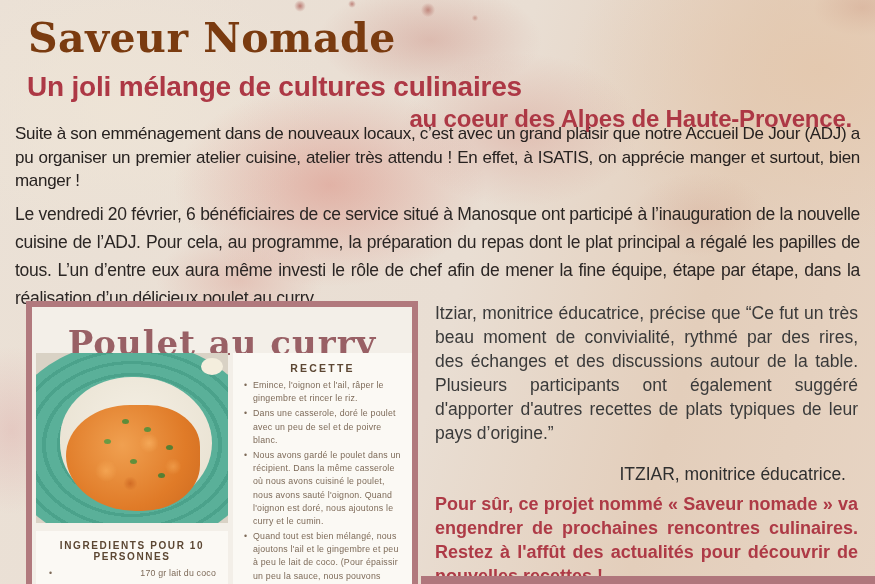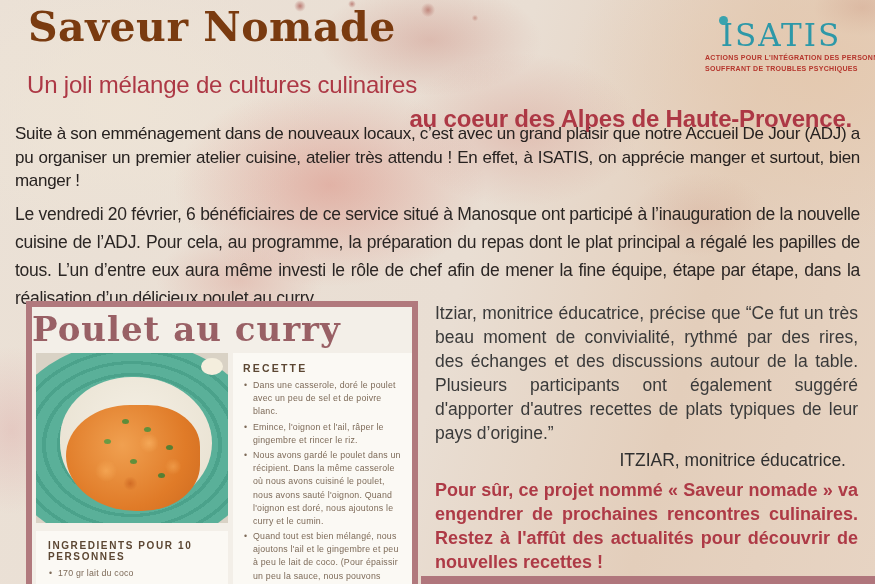--- a/index.html
+++ b/index.html
@@ -24,27 +24,27 @@
       radial-gradient(ellipse 120px 70px at 240px 280px, rgba(212,130,116,.30), transparent 70%),
       radial-gradient(ellipse 90px 120px at 12px 430px, rgba(214,148,148,.30), transparent 70%),
       radial-gradient(ellipse 100px 60px at 700px 215px, rgba(205,150,128,.25), transparent 70%),
       radial-gradient(ellipse 300px 190px at 120px 110px, rgba(238,228,214,.85), transparent 72%),
       radial-gradient(ellipse 330px 230px at 820px 70px, rgba(228,200,174,.9), transparent 75%),
       radial-gradient(ellipse 70px 40px at 862px 8px, rgba(176,96,76,.35), transparent 70%);
   }
 
   
   .title{
-    position:absolute;left:28px;top:3px;margin:0;
+    position:absolute;left:28px;top:14px;margin:0;
     font-family:"DejaVu Serif","Liberation Serif",serif;
     font-weight:bold;font-size:41px;line-height:1.2;color:#7a3b10;letter-spacing:.5px;
   }
   .sub1{
     position:absolute;left:27px;top:71px;
-    font-size:24px;font-weight:normal;color:#ad3845;letter-spacing:-.2px;
+    font-size:28px;font-weight:bold;color:#ad3845;letter-spacing:-.2px;
   }
   .sub2{
     position:absolute;left:15px;top:105px;width:837px;text-align:right;
     font-size:24px;font-weight:bold;color:#ad3845;letter-spacing:-.2px;
   }
   .logo{position:absolute;right:18px;top:18px;width:152px;text-align:center;}
   .logo-word{
     position:relative;display:inline-block;
     font-family:"DejaVu Serif","Liberation Serif",serif;
     font-size:31px;line-height:1.1;color:#2d98a8;letter-spacing:2px;
@@ -69,21 +69,21 @@
     font-size:17.5px;line-height:28px;color:#2b2624;
     letter-spacing:-.3px;text-align:justify;
   }
 
   
   .card{
     position:absolute;left:26px;top:301px;width:380px;height:300px;
     border:6px solid #b1797d;background:#f3efe8;
   }
   .card-title{
-    margin:2px 0 0 0;
+    margin:16px 0 0 0;text-align:center;
     font-family:"DejaVu Serif","Liberation Serif",serif;
     font-weight:bold;font-size:34px;line-height:1.2;color:#996065;letter-spacing:1px;
   }
   .photo{position:absolute;left:4px;top:46px;width:192px;height:170px;overflow:hidden;background:#d9d2c5;}
   .plate{position:absolute;left:-34px;top:-12px;width:260px;height:208px;border-radius:50%;
     background:repeating-radial-gradient(ellipse at 50% 50%, #5ab099 0 11px, #4ba28b 11px 15px);}
   .rice{position:absolute;left:24px;top:24px;width:152px;height:130px;border-radius:48% 52% 50% 50%;
     background:radial-gradient(circle at 50% 40%, #f4efe4, #e9e2d2 85%);}
   .curry{position:absolute;left:30px;top:52px;width:134px;height:106px;border-radius:55% 45% 50% 60%;
     background:radial-gradient(circle at 42% 38%, #f0a050, #e07b28 62%, #cd6a20);}
@@ -93,82 +93,74 @@
       radial-gradient(circle 14px at 62% 36%, rgba(246,172,92,.85), transparent 70%),
       radial-gradient(circle 12px at 80% 58%, rgba(240,158,76,.8), transparent 70%),
       radial-gradient(circle 10px at 48% 74%, rgba(200,96,30,.7), transparent 70%);}
   .garnish{position:absolute;left:86px;top:66px;width:7px;height:5px;border-radius:50%;background:#5d8c3a;
     box-shadow:22px 8px 0 #618f3c, 44px 26px 0 #567f33, 8px 40px 0 #618f3c, 36px 54px 0 #567f33, -18px 20px 0 #6a9a44;}
   .onion{position:absolute;right:5px;top:5px;width:22px;height:17px;border-radius:50%;background:#f4eedd;}
   .panel{position:absolute;background:#fbf9f4;}
   .panel-recette{left:201px;top:46px;width:179px;height:260px;padding:9px 10px;box-sizing:border-box;}
   .panel-ingred{left:4px;top:224px;width:192px;height:80px;padding:9px 12px;box-sizing:border-box;}
   .panel h3{
-    margin:0 0 5px 0;font-size:10.5px;font-weight:bold;color:#5c4733;letter-spacing:2.2px;
+    margin:0 0 5px 0;font-size:10.5px;font-weight:bold;color:#5c4733;letter-spacing:2.2px;text-align:center;
   }
   .panel-ingred h3{font-size:10px;letter-spacing:1.6px;}
   .panel ul{margin:0;padding:0;list-style:none;}
   .panel li{
     position:relative;padding-left:10px;margin-bottom:2px;
     font-size:8.8px;line-height:1.5;color:#7d6a58;letter-spacing:.2px;
   }
   .panel li::before{content:"•";position:absolute;left:1px;top:0;color:#7d6a58;}
-  .panel-ingred li{margin-bottom:19px;}
+  .panel-ingred li{margin-bottom:19px;text-align:right;}
 
   
   .right-col{position:absolute;left:435px;top:301px;width:423px;}
   .quote{
     margin:0;font-size:17.5px;line-height:24px;color:#3a3a3a;text-align:justify;
   }
   .attribution{
-    margin:5px 12px 0 0;font-size:17.5px;color:#2f2f2f;text-align:right;
+    margin:19px 12px 0 0;font-size:17.5px;color:#2f2f2f;text-align:right;
   }
   .closing{
     margin:7px 0 0 0;font-size:18px;line-height:24px;font-weight:bold;color:#ae3a46;text-align:justify;
   }
   .bottom-bar{position:absolute;left:421px;top:576px;width:454px;height:8px;background:#b0767c;}
 </style>
 </head>
 <body>
 
 <div class="page">
   <div class="bg-stains"></div>
 
   <h1 class="title">Saveur Nomade</h1>
   <div class="sub1">Un joli mélange de cultures culinaires</div>
   <div class="sub2">au coeur des Alpes de Haute-Provence.</div>
 
-  <div class="logo">
-    <span class="logo-word">ISATIS</span>
-    <span class="logo-dot" style="position:absolute;left:14px;top:-2px;"></span>
-    <div class="logo-tag">
-      <div>ACTIONS POUR L'INTÉGRATION DES PERSONNES</div>
-      <div>SOUFFRANT DE TROUBLES PSYCHIQUES</div>
-    </div>
-  </div>
 
   <p class="intro-bold">Suite à son emménagement dans de nouveaux locaux, c’est avec un grand plaisir que notre Accueil De Jour (ADJ) a pu organiser un premier atelier cuisine, atelier très attendu ! En effet, à ISATIS, on apprécie manger et surtout, bien manger !</p>
   <p class="intro-reg">Le vendredi 20 février, 6 bénéficiaires de ce service situé à Manosque ont participé à l’inauguration de la nouvelle cuisine de l’ADJ. Pour cela, au programme, la préparation du repas dont le plat principal a régalé les papilles de tous. L’un d’entre eux aura même investi le rôle de chef afin de mener la fine équipe, étape par étape, dans la réalisation d’un délicieux poulet au curry.</p>
 
   <section class="card">
     <h2 class="card-title">Poulet au curry</h2>
 
     <div class="photo">
       <div class="plate"></div>
       <div class="rice"></div>
       <div class="curry"></div>
       <div class="garnish"></div>
       <div class="onion"></div>
     </div>
 
     <div class="panel panel-recette">
       <h3>RECETTE</h3>
       <ul>
+        <li>Emince, l'oignon et l'ail, râper le gingembre et rincer le riz.</li>
         <li>Dans une casserole, doré le poulet avec un peu de sel et de poivre blanc.</li>
-        <li>Emince, l'oignon et l'ail, râper le gingembre et rincer le riz.</li>
         <li>Nous avons gardé le poulet dans un récipient. Dans la même casserole où nous avons cuisiné le poulet, nous avons sauté l'oignon. Quand l'oignon est doré, nous ajoutons le curry et le cumin.</li>
         <li>Quand tout est bien mélangé, nous ajoutons l'ail et le gingembre et peu à peu le lait de coco. (Pour épaissir un peu la sauce, nous pouvons ajouter un peu de farine).</li>
 
       </ul>
     </div>
 
     <div class="panel panel-ingred">
       <h3>INGREDIENTS POUR 10 PERSONNES</h3>
       <ul>
         <li>170 gr lait du coco</li>

